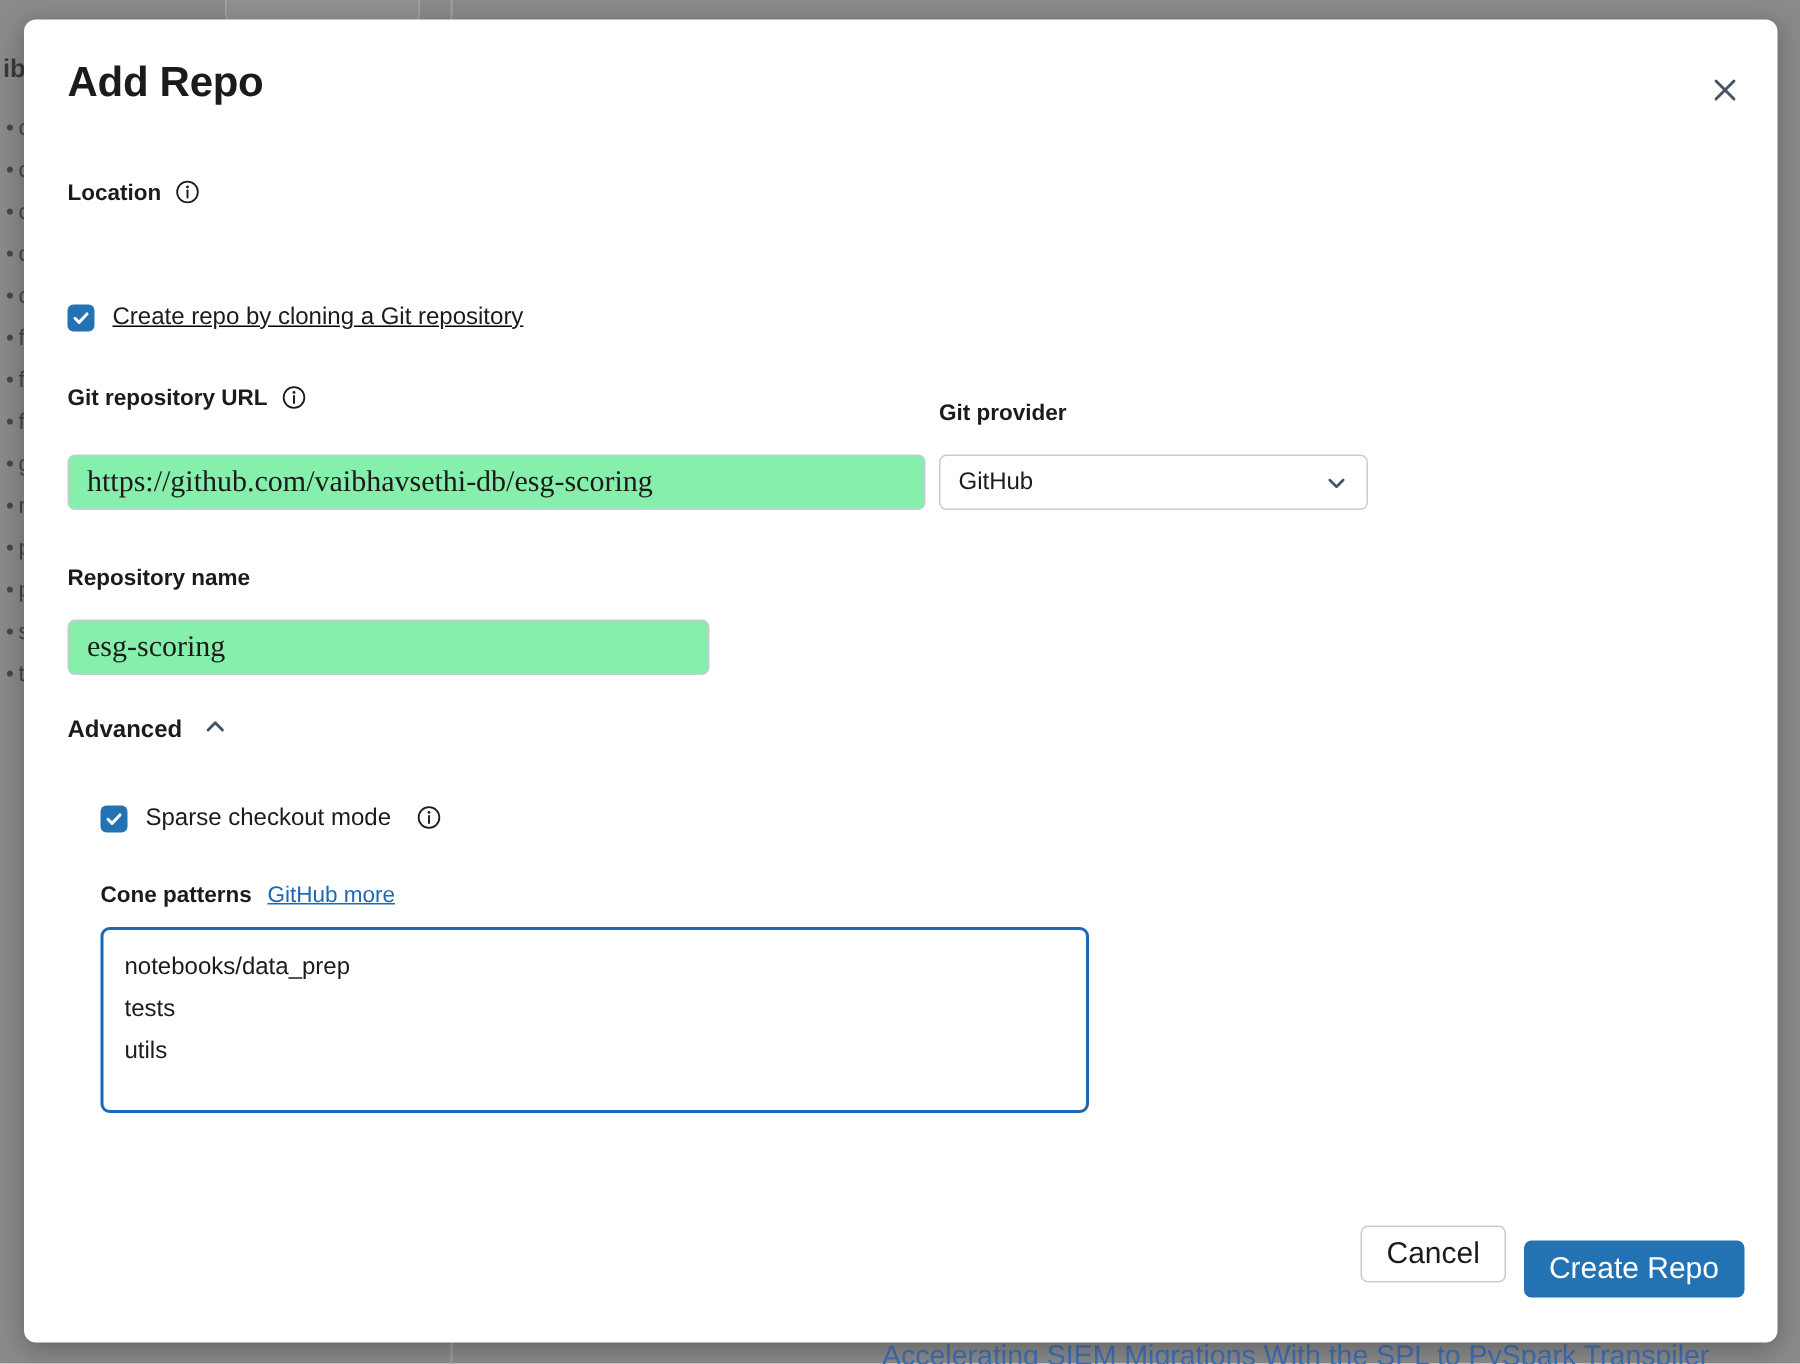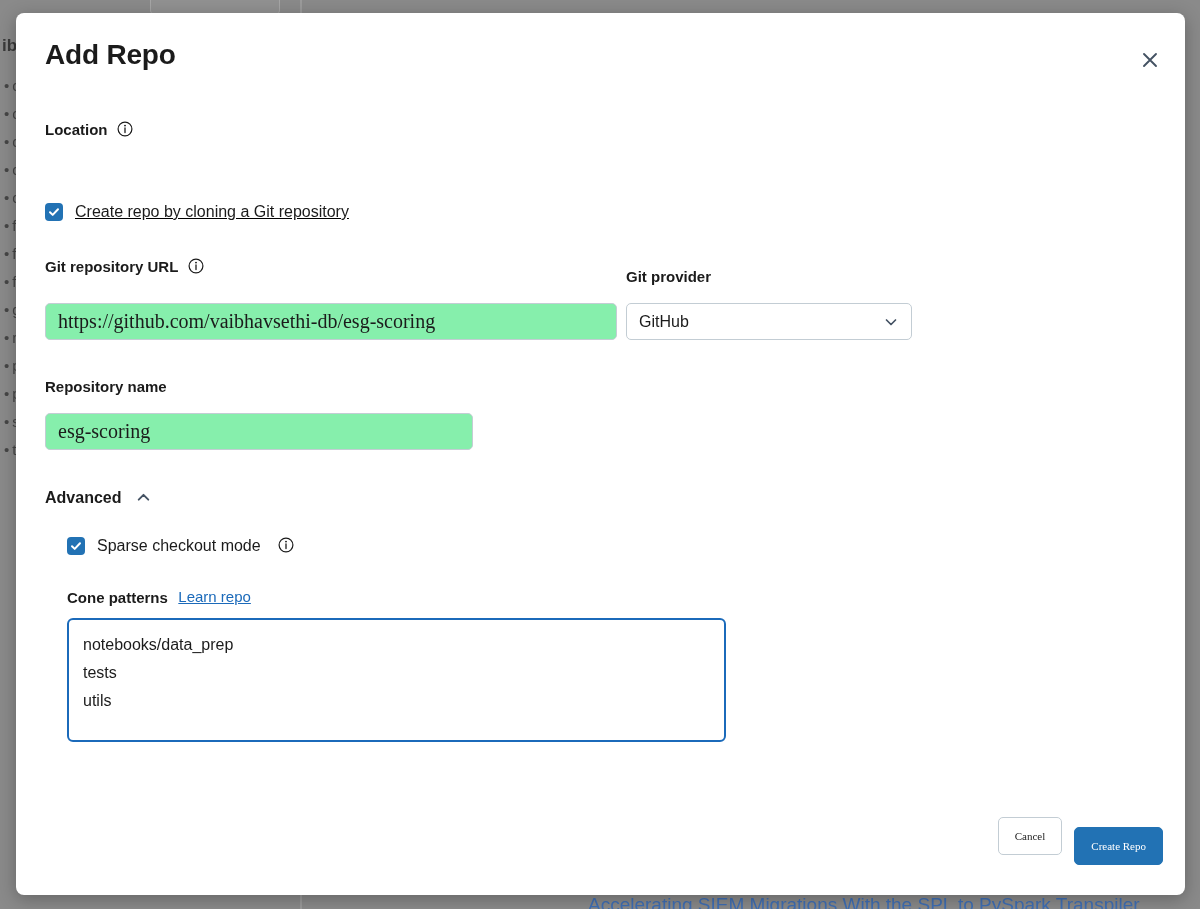--- a/index.html
+++ b/index.html
@@ -160,22 +160,22 @@
     display: flex; align-items: center;
     padding: 0 12px;
     font-size: 16px; color: #1b1b1b;
     cursor: pointer;
   }
   .select-box .chev { margin-left: auto; display: flex; }
 
   .repo-name-label { position: absolute; left: 29px; top: 364px; }
 
   .advanced-row {
-    position: absolute; left: 29px; top: 476px;
-    display: flex; align-items: flex-start; gap: 14px;
+    position: absolute; left: 29px; top: 463px;
+    display: flex; align-items: center; gap: 14px;
     cursor: pointer;
   }
   .advanced-row .adv-text {
     font-size: 16px; font-weight: bold; color: #1b1b1b;
   }
 
   .sparse-row {
     position: absolute; left: 51px; top: 524px;
     display: flex; align-items: center; gap: 12px;
   }
@@ -206,22 +206,22 @@
   }
 
   .footer {
     position: absolute;
     left: 0; right: 0; bottom: 30px;
     display: flex; justify-content: flex-end; align-items: center;
     gap: 12px;
     padding-right: 22px;
   }
   .btn {
-    font-family: Liberation Serif, serif;
-    font-size: 11px;
+    font-family: Liberation Sans, sans-serif;
+    font-size: 20px;
     height: 38px;
     border-radius: 5px;
     cursor: pointer;
     padding: 0 16px;
   }
   .btn-secondary {
     background: #fff;
     border: 1px solid #c3cdd4;
     color: #1b1b1b;
   }
@@ -340,21 +340,21 @@
       <svg width="16" height="16" viewBox="0 0 16 16" aria-hidden="true">
         <circle cx="8" cy="8" r="6.9" fill="none" stroke="#1b1b1b" stroke-width="1.2"></circle>
         <circle cx="8" cy="4.6" r="0.95" fill="#1b1b1b"></circle>
         <path d="M8 6.9 V11.6" stroke="#1b1b1b" stroke-width="1.3" stroke-linecap="round"></path>
       </svg>
     </span>
   </div>
 
   <div class="cone-row">
     <span class="field-label">Cone patterns</span>
-    <a class="cone-link">Learn repo</a>
+    <a class="cone-link">GitHub more</a>
   </div>
   <textarea id="cone-textarea" placeholder="Enter cone patterns, one per line" style="">notebooks/data_prep
 tests
 utils</textarea>
 
   <div class="footer">
     <button class="btn btn-secondary">Cancel</button>
     <button class="btn btn-primary">Create Repo</button>
   </div>
 

